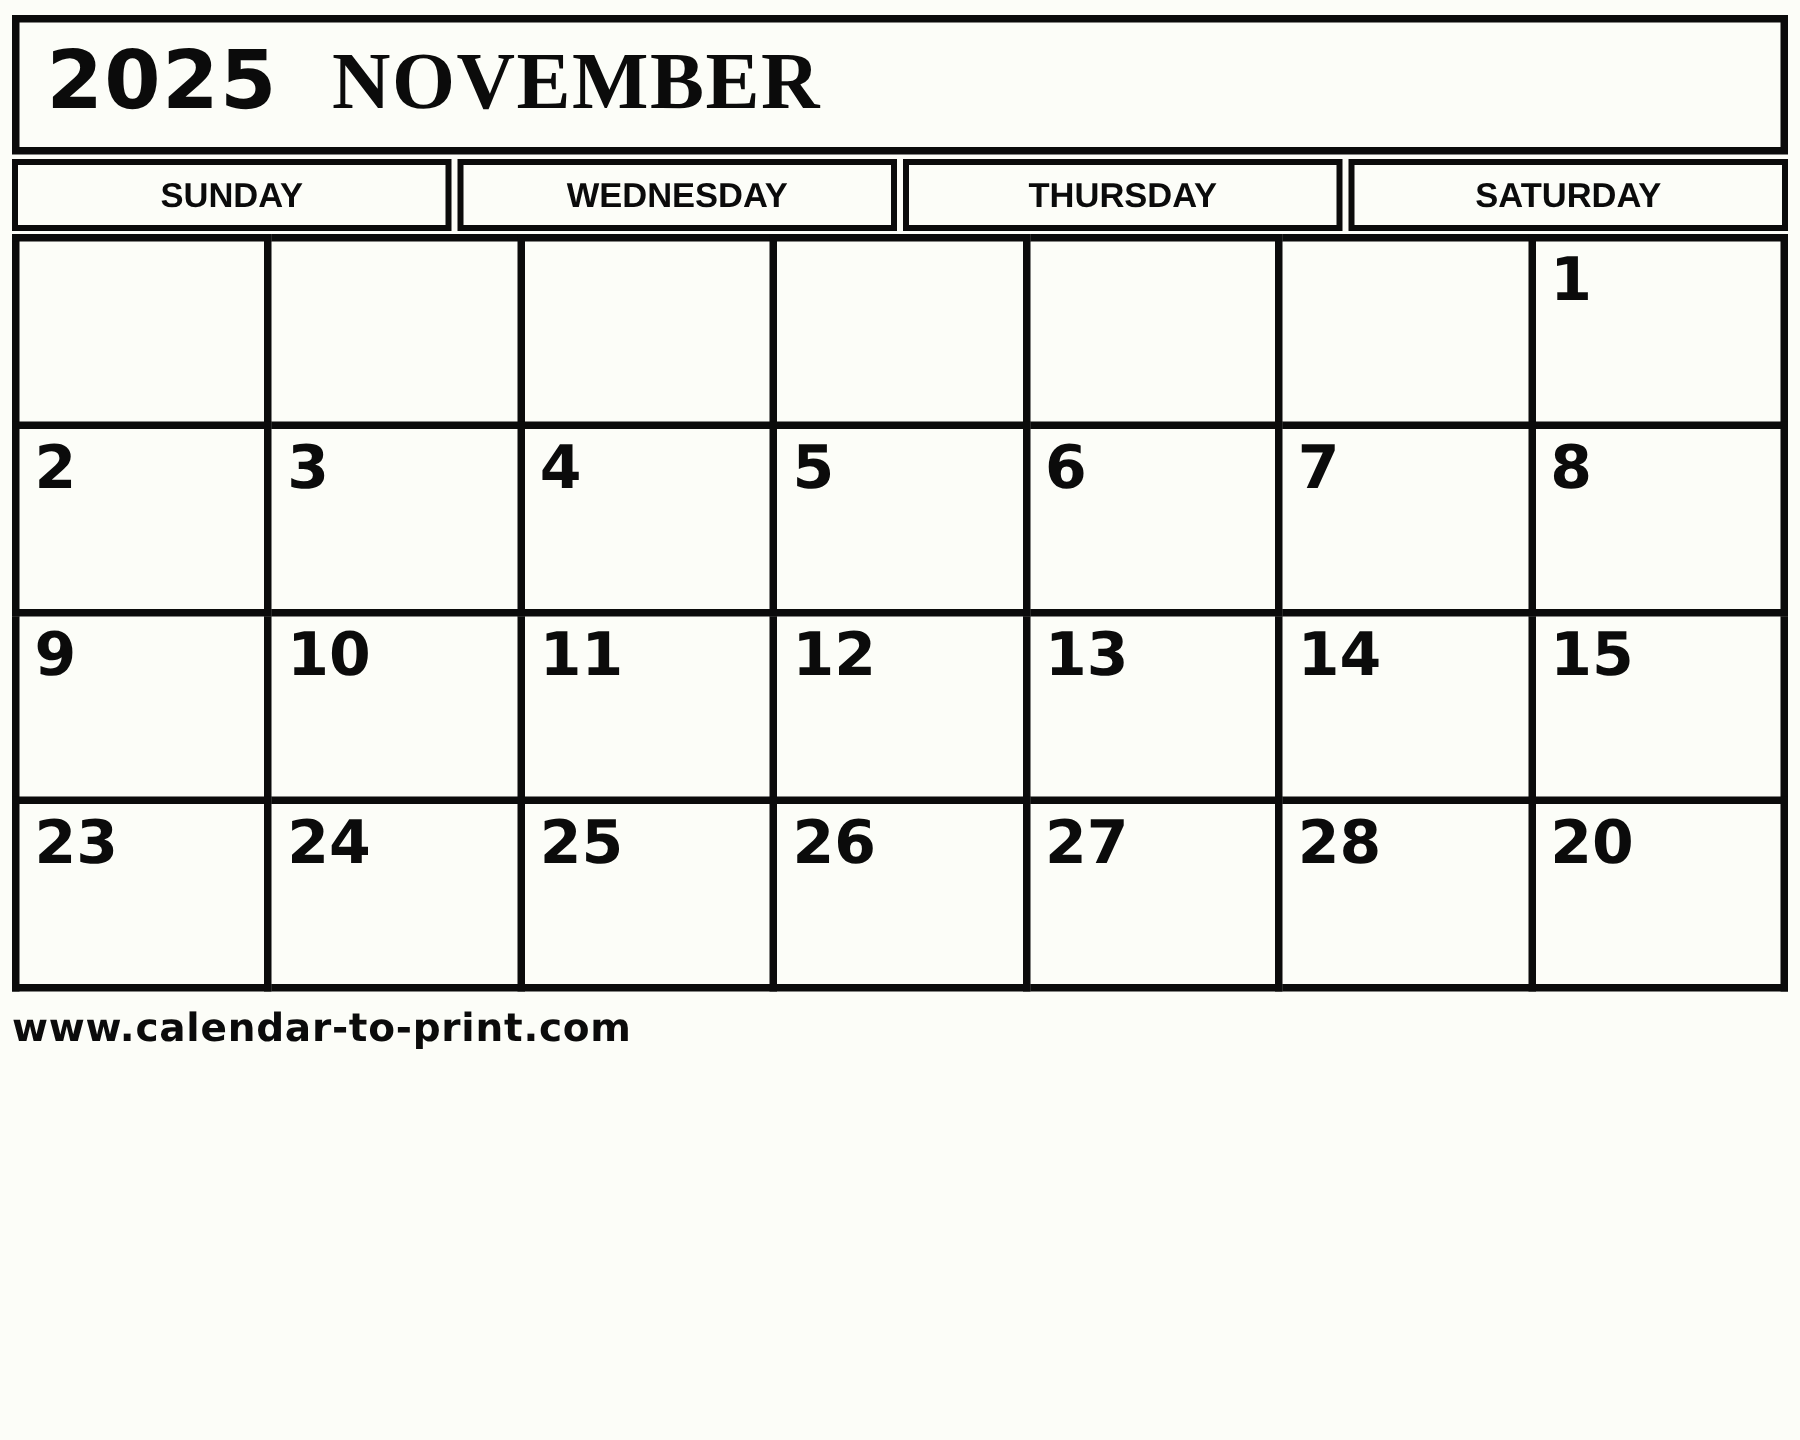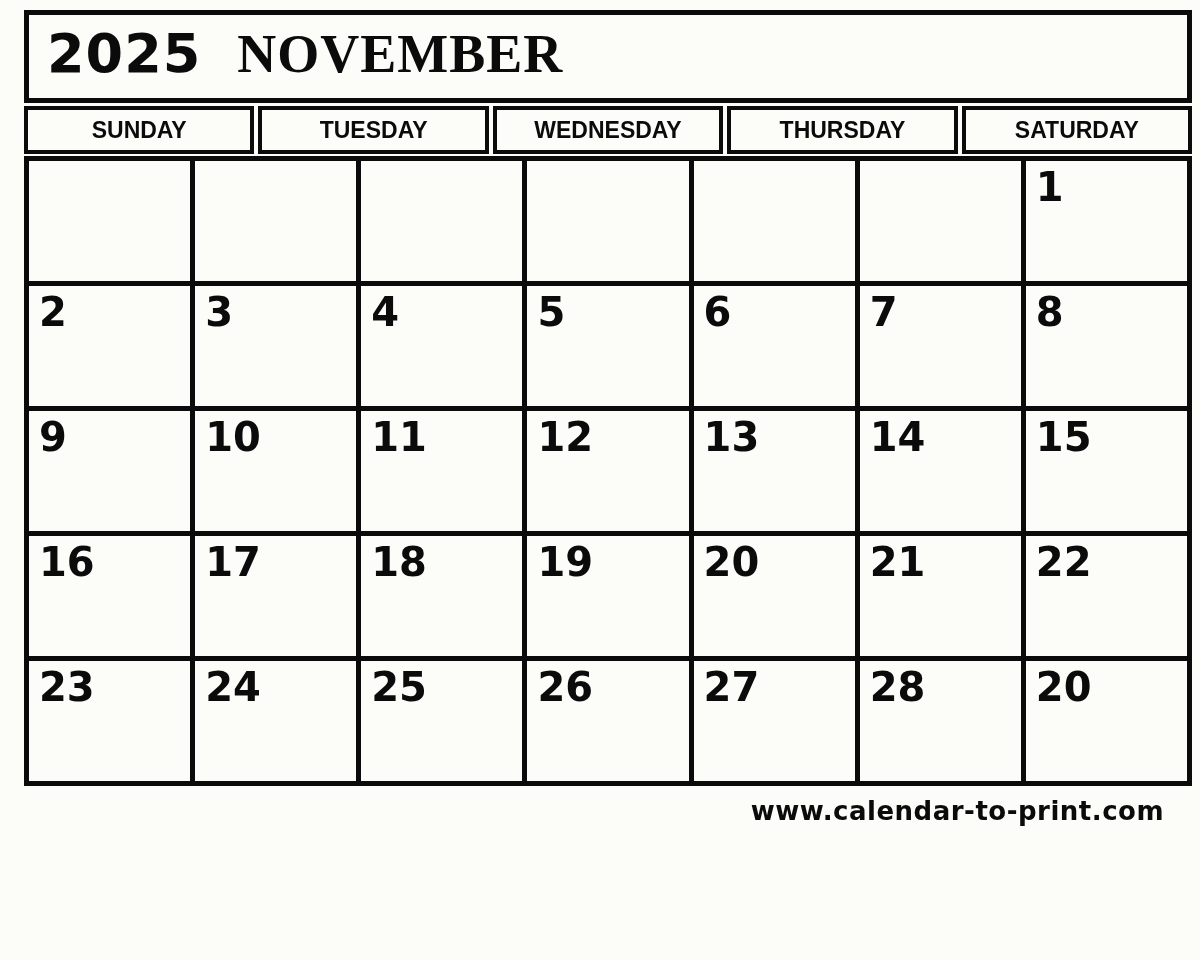--- a/index.html
+++ b/index.html
@@ -5,21 +5,21 @@
   html, body {
     margin: 0;
     padding: 0;
     background: #fcfdf8;
   }
   .page {
     position: relative;
     width: 1200px;
     height: 960px;
     box-sizing: border-box;
-    padding: 10px 8px 0 24px;
+    padding: 10px 8px 0 8px;
     background: #fcfdf8;
     font-family: "DejaVu Sans", sans-serif;
     color: #0b0b0b;
     overflow: hidden;
   }
   .title-box {
     box-sizing: border-box;
     height: 93px;
     border: 5px solid #0b0b0b;
     display: flex;
@@ -70,40 +70,38 @@
     height: 116px;
     vertical-align: top;
     text-align: left;
     padding: 4px 0 0 10px;
     font-size: 40px;
     font-weight: bold;
     line-height: 1.1;
   }
   .footer {
     margin-top: 10px;
-    text-align: right;
     padding-right: 28px;
     font-size: 26px;
     font-weight: bold;
     letter-spacing: 0.5px;
   }
 </style>
 </head>
 <body>
 
 <div class="page">
 
   <div class="title-box">
     <span class="year">2025</span>
     <span class="month">NOVEMBER</span>
   </div>
 
   <div class="day-row">
     <div class="day-cell">SUNDAY</div>
-    <div class="day-cell">TUESDAY</div>
     <div class="day-cell">WEDNESDAY</div>
     <div class="day-cell">THURSDAY</div>
     <div class="day-cell">SATURDAY</div>
   </div>
 
   <table class="grid">
     <tbody>
       <tr>
         <td></td>
         <td></td>
@@ -125,29 +123,20 @@
       <tr>
         <td>9</td>
         <td>10</td>
         <td>11</td>
         <td>12</td>
         <td>13</td>
         <td>14</td>
         <td>15</td>
       </tr>
       <tr>
-        <td>16</td>
-        <td>17</td>
-        <td>18</td>
-        <td>19</td>
-        <td>20</td>
-        <td>21</td>
-        <td>22</td>
-      </tr>
-      <tr>
         <td>23</td>
         <td>24</td>
         <td>25</td>
         <td>26</td>
         <td>27</td>
         <td>28</td>
         <td>20</td>
       </tr>
     </tbody>
   </table>

